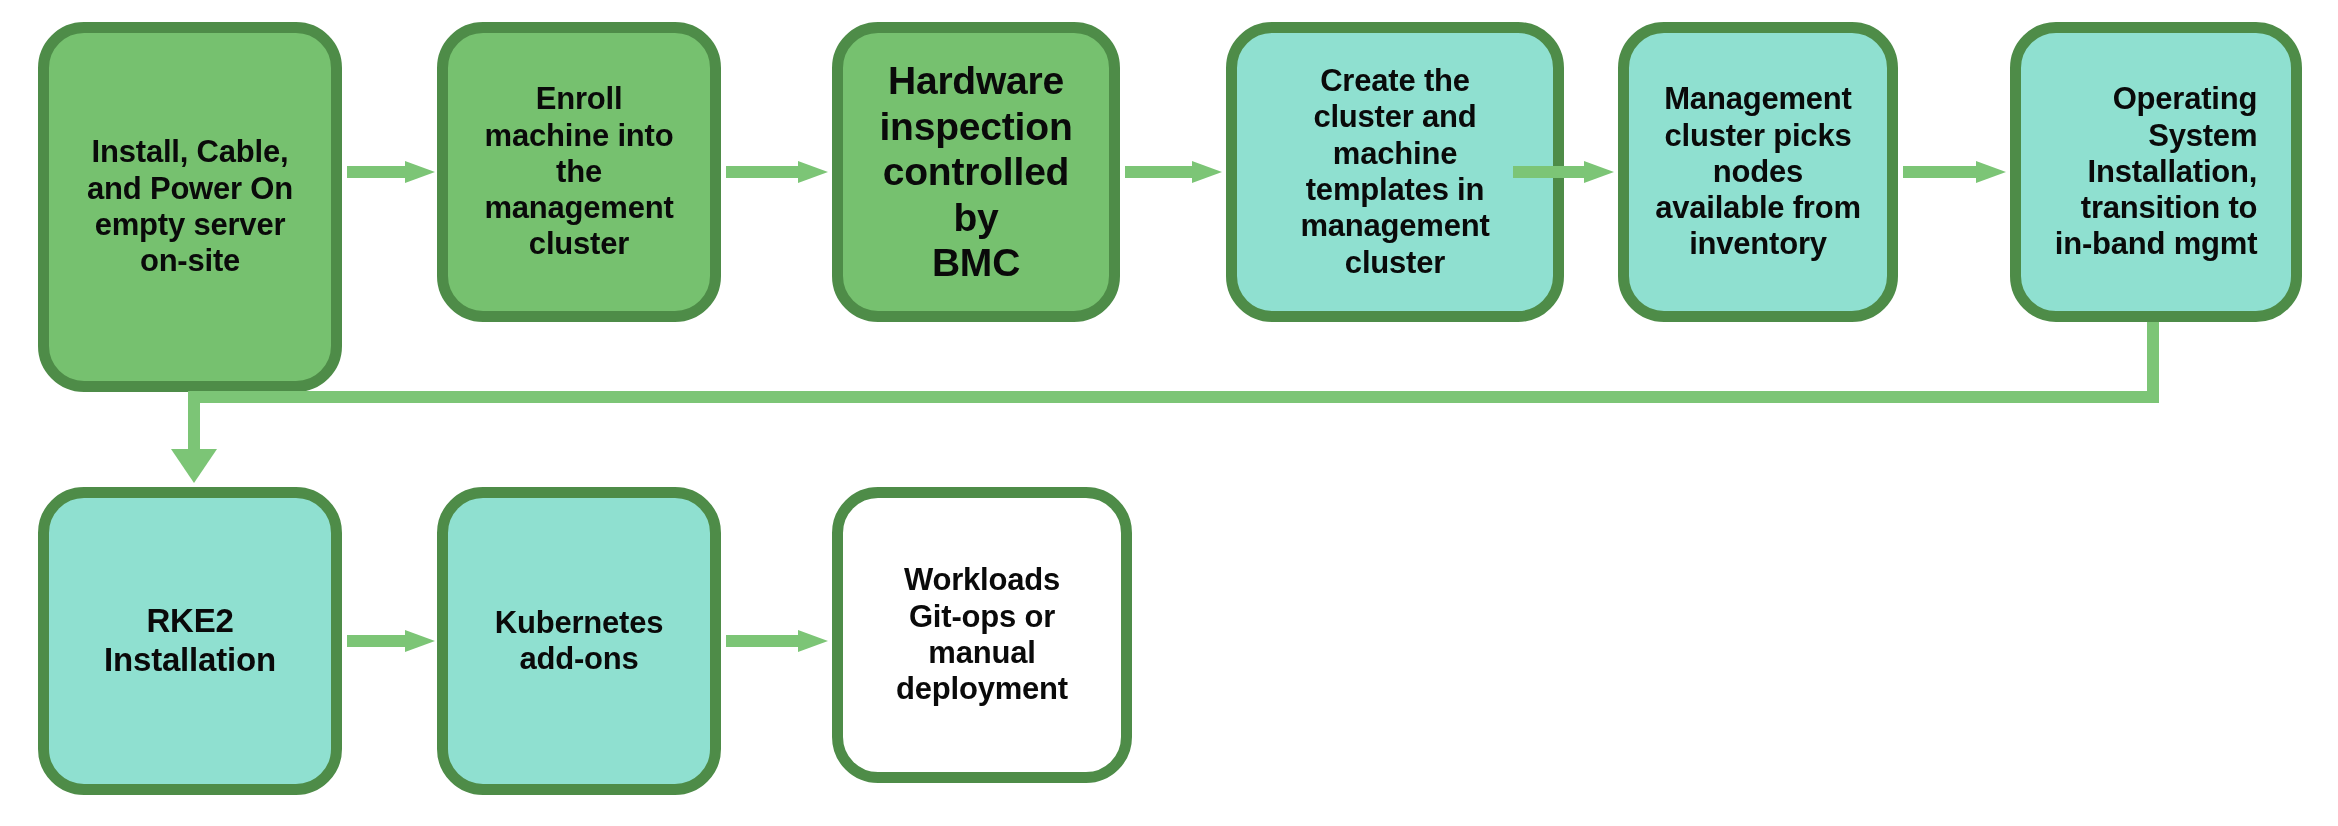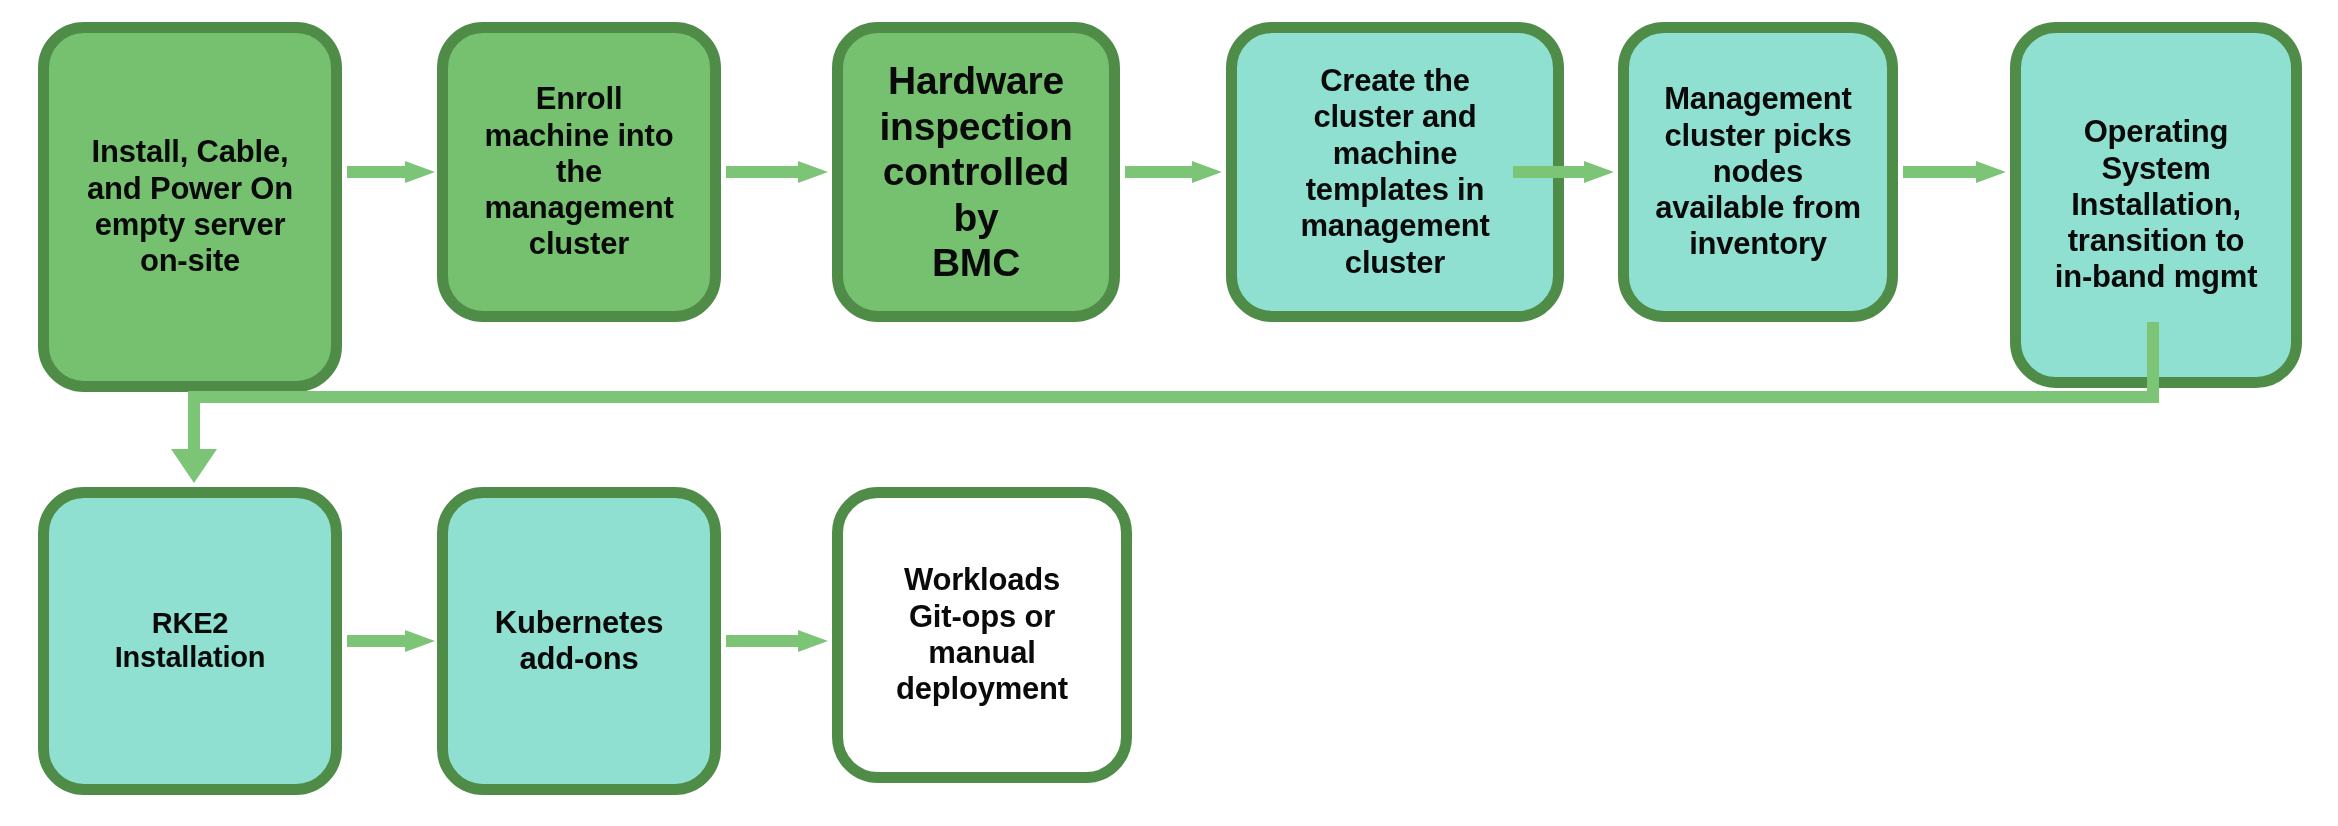--- a/index.html
+++ b/index.html
@@ -109,21 +109,21 @@
   </div>
 
   <div class="node teal" style="left:1618px; top:22px; width:280px; height:300px; font-size:31px;">
     <span>Management
 cluster picks
 nodes
 available from
 inventory</span>
   </div>
 
-  <div class="node teal" style="left:2010px; top:22px; width:292px; height:366px; font-size:31px;">
+  <div class="node teal" style="left:2010px; top:22px; width:292px; height:300px; font-size:31px;text-align:right;">
     <span>Operating
 System
 Installation,
 transition to
 in-band mgmt</span>
   </div>
 
   <div class="arrow-h" style="left:347px; top:161px; width:88px;">
     <div class="shaft" style="width:58px;"></div>
     <div class="head"></div>
@@ -149,21 +149,21 @@
     <div class="head"></div>
   </div>
 
   <div class="elbow-seg" style="left:2147px; top:322px; width:12px; height:81px;"></div>
 
   <div class="elbow-seg" style="left:188px; top:391px; width:1971px; height:12px;"></div>
 
   <div class="elbow-seg" style="left:188px; top:391px; width:12px; height:64px;"></div>
   <div class="elbow-head-down" style="left:171px; top:449px;"></div>
 
-  <div class="node teal" style="left:38px; top:487px; width:304px; height:308px; font-size:29px;">
+  <div class="node teal" style="left:38px; top:487px; width:304px; height:308px; font-size:33px;">
     <span>RKE2
 Installation</span>
   </div>
 
   <div class="node white" style="left:832px; top:487px; width:300px; height:296px; font-size:31px;">
     <span>Workloads
 Git-ops or
 manual
 deployment</span>
   </div>

